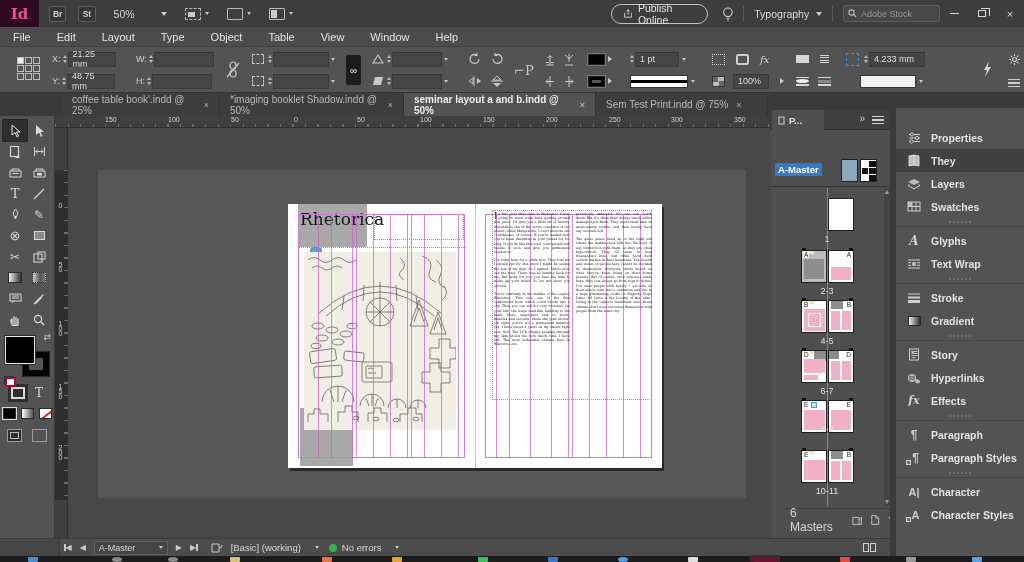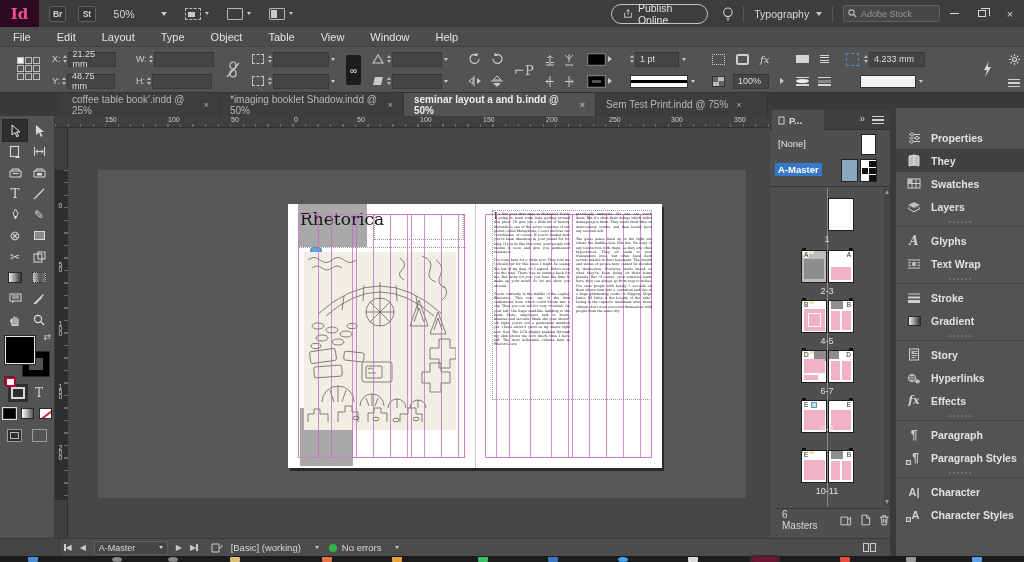--- a/index.html
+++ b/index.html
@@ -152,22 +152,22 @@
   .pgletter.l { left:1px; } .pgletter.r { right:1px; }
   .pgmark { position:absolute; top:-3px; width:4px; height:3px; background:#111; }
   .pglabel { position:absolute; width:114px; text-align:center; font-size:9px; color:#e0e0e0; }
   .blk { position:absolute; }
   .pink { background:#f2afc8; } .yell { background:#efe8b0; } .dgray { background:#8d8d8d; }
   .ppscroll { position:absolute; right:0px; top:78px; width:6px; height:318px; background:#444; }
   .ppscroll::before, .ppscroll::after { content:""; position:absolute; left:0.5px; width:0; height:0;
       border-left:2.5px solid transparent; border-right:2.5px solid transparent; }
   .ppscroll::before { top:2px; border-bottom:4px solid #9a9a9a; }
   .ppscroll::after { bottom:2px; border-top:4px solid #9a9a9a; }
-  .pp-foot { position:absolute; left:6px; bottom:26px; width:120px; height:22px; border-top:1px solid #3a3a3a;
-             display:flex; align-items:center; font-size:10px; color:#d8d8d8; padding:0 6px; gap:8px;justify-content:flex-end; }
+  .pp-foot { position:absolute; left:14px; bottom:26px; width:120px; height:22px; border-top:1px solid #3a3a3a;
+             display:flex; align-items:center; font-size:12px; color:#d8d8d8; padding:0 6px; gap:8px;justify-content:flex-end; }
   .pp-foot .spacer { flex:1; }
 
   .dock { left:893px; top:108px; width:131px; height:463px; background:#535353; border-left:3px solid #3a3a3a; padding-top:18px; }
   .dock-item { height:23px; display:flex; align-items:center; gap:9px; padding-left:10px; color:#e2e2e2;
                font-size:10.5px; font-weight:bold; }
   .dock-item.sel { background:#414141; }
   .dock-item .ic { width:16px; height:14px; display:flex; align-items:center; justify-content:center; color:#cfcfcf;
                    font-size:11px; flex:0 0 16px; }
   .dock-sep { height:9px; position:relative; border-bottom:1px solid #464646; margin-bottom:2px; }
   .dock-sep::before { content:""; position:absolute; left:50%; top:3px; width:22px; margin-left:-11px;
@@ -755,24 +755,20 @@
       <div class="pp-tab">
         <svg width="7" height="9" viewBox="0 0 7 9">
             <rect x="1" y="1" width="5" height="7" fill="none" stroke="#cfcfcf"></rect>
           </svg>
         <span>P...</span>
       </div>
       <span class="pp-coll">»</span>
       <span class="pp-menu"></span>
     </div>
 
-    <div class="master-row" style="top:22px">
-      <span class="master-name">[None]</span>
-      <span class="mthumb" style="right:14px; top:2px; width:15px; height:21px"></span>
-    </div>
     <div class="master-row" style="top:48px">
       <span class="master-name sel">A-Master</span>
       <span class="mthumb" style="right:32px; top:1px; width:17px; height:23px; background:#8aa7c0"></span>
       <span class="mthumb" style="right:13px; top:1px; width:17px; height:23px">
         <span class="blk" style="left:8px;top:1px;width:7px;height:6px;background:#111"></span>
         <span class="blk" style="left:8px;top:8px;width:7px;height:6px;background:#111"></span>
         <span class="blk" style="left:1px;top:8px;width:6px;height:6px;background:#111"></span>
         <span class="blk" style="left:8px;top:15px;width:7px;height:6px;background:#111"></span>
       </span>
     </div>
@@ -893,36 +889,36 @@
     <div class="dock-item sel">
       <span class="ic">
         <svg width="14" height="13" viewBox="0 0 14 13">
             <path d="M7 1 v11 M7 1 L2 2 v10 l5 -1 M7 1 l5 1 v10 l-5 -1" fill="#bdbdbd" stroke="#e8e8e8" stroke-width="0.8"></path>
           </svg>
       </span>
       <span>They</span>
     </div>
     <div class="dock-item">
       <span class="ic">
+        <svg width="14" height="12" viewBox="0 0 14 12">
+            <path d="M7 1 L13 4 L7 7 L1 4 Z" fill="#bdbdbd"></path>
+            <path d="M2.5 6.5 L1 7.5 L7 10.8 L13 7.5 L11.5 6.5" fill="none" stroke="#cfcfcf" stroke-width="1"></path>
+          </svg>
+      </span>
+      <span>Layers</span>
+    </div>
+    <div class="dock-item">
+      <span class="ic">
         <svg width="14" height="11" viewBox="0 0 14 11">
             <rect x="1" y="1" width="12" height="9" fill="none" stroke="#cfcfcf"></rect>
             <path d="M1 5.5 h12 M5 1 v9 M9 1 v9" stroke="#cfcfcf"></path>
             <rect x="1" y="1" width="4" height="4.5" fill="#bdbdbd"></rect>
           </svg>
       </span>
       <span>Swatches</span>
-    </div>
-    <div class="dock-item">
-      <span class="ic">
-        <svg width="14" height="12" viewBox="0 0 14 12">
-            <path d="M7 1 L13 4 L7 7 L1 4 Z" fill="#bdbdbd"></path>
-            <path d="M2.5 6.5 L1 7.5 L7 10.8 L13 7.5 L11.5 6.5" fill="none" stroke="#cfcfcf" stroke-width="1"></path>
-          </svg>
-      </span>
-      <span>Layers</span>
     </div>
     <div class="dock-sep"></div>
     <div class="dock-item">
       <span class="ic" style="font-family:'DejaVu Serif',serif; font-style:italic; font-size:12px">A</span>
       <span>Glyphs</span>
     </div>
     <div class="dock-item">
       <span class="ic">
         <svg width="14" height="12" viewBox="0 0 14 12">
             <path d="M1 2 h12 M1 10 h12 M1 4.7 h3 M1 7.3 h3 M10 4.7 h3 M10 7.3 h3" stroke="#cfcfcf" stroke-width="1"></path>

